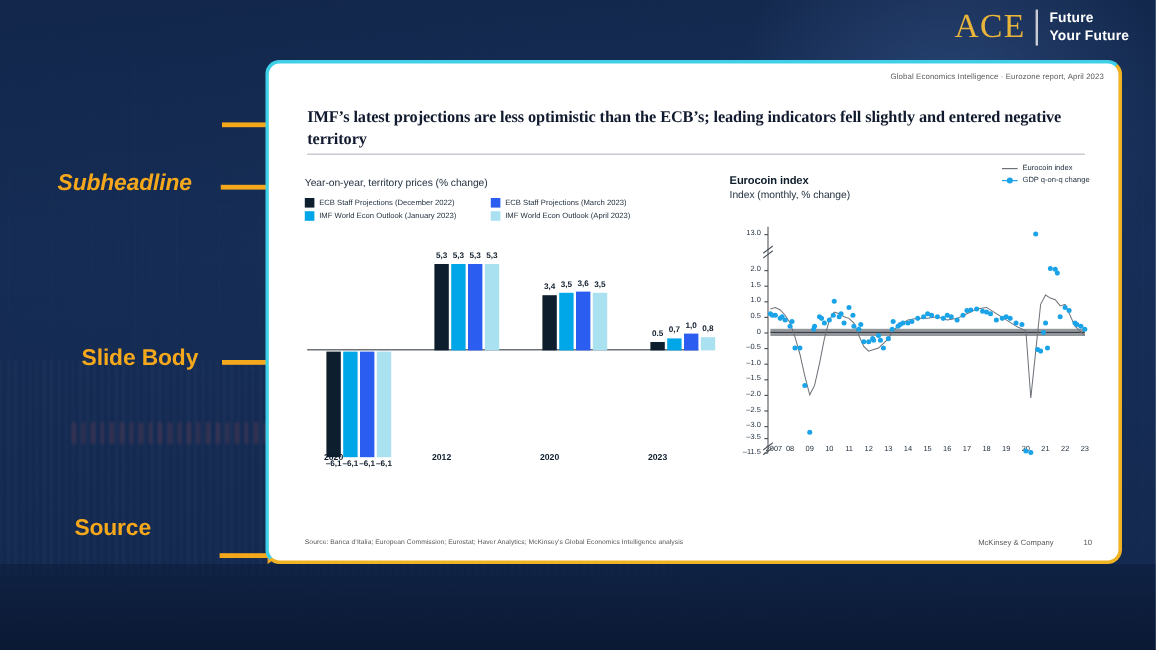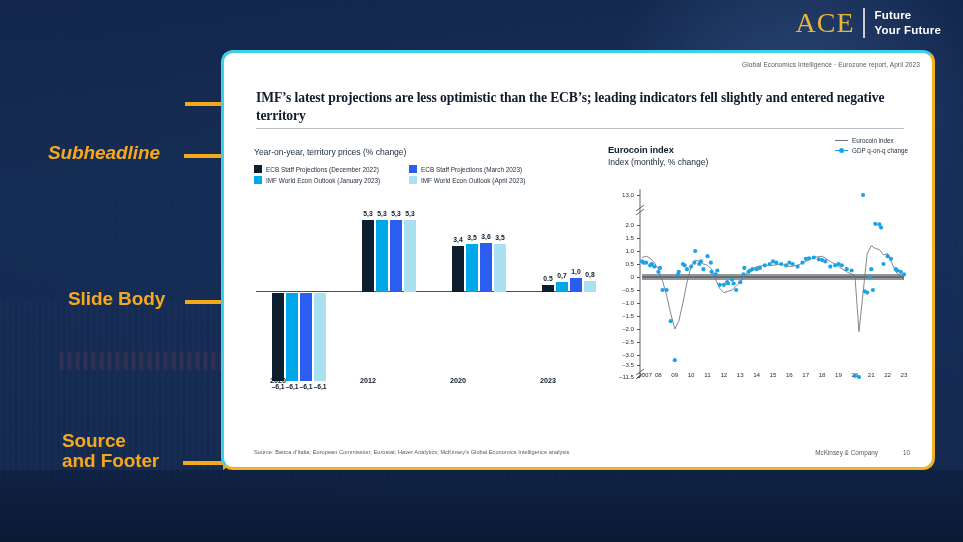--- a/index.html
+++ b/index.html
@@ -113,21 +113,20 @@
 
   <div class="arrow" style="left:185px;top:102px;width:40px;"></div>
 
   <div class="anno anno-lbl" style="left:48px;top:142px;font-style:italic;">Subheadline</div>
   <div class="arrow" style="left:184px;top:154px;width:42px;"></div>
 
   <div class="anno anno-lbl" style="left:68px;top:288px;">Slide Body</div>
   <div class="arrow" style="left:185px;top:300px;width:40px;"></div>
 
   <div class="anno anno-lbl" style="left:62px;top:430px;">Source</div>
-  <div class="anno anno-lbl" style="left:62px;top:450px;">and Footer</div>
   <div class="arrow" style="left:183px;top:461px;width:42px;"></div>
 
   <div class="card">
     <div class="kicker">Global Economics Intelligence · Eurozone report, April 2023</div>
     <div class="title">IMF’s latest projections are less optimistic than the ECB’s; leading indicators fell slightly and entered negative territory</div>
     <div class="title-rule"></div>
 
     <div class="panelL">
       <div class="ch-sub">Year-on-year, territory prices (% change)</div>
       <div class="legend" id="barLegend">

